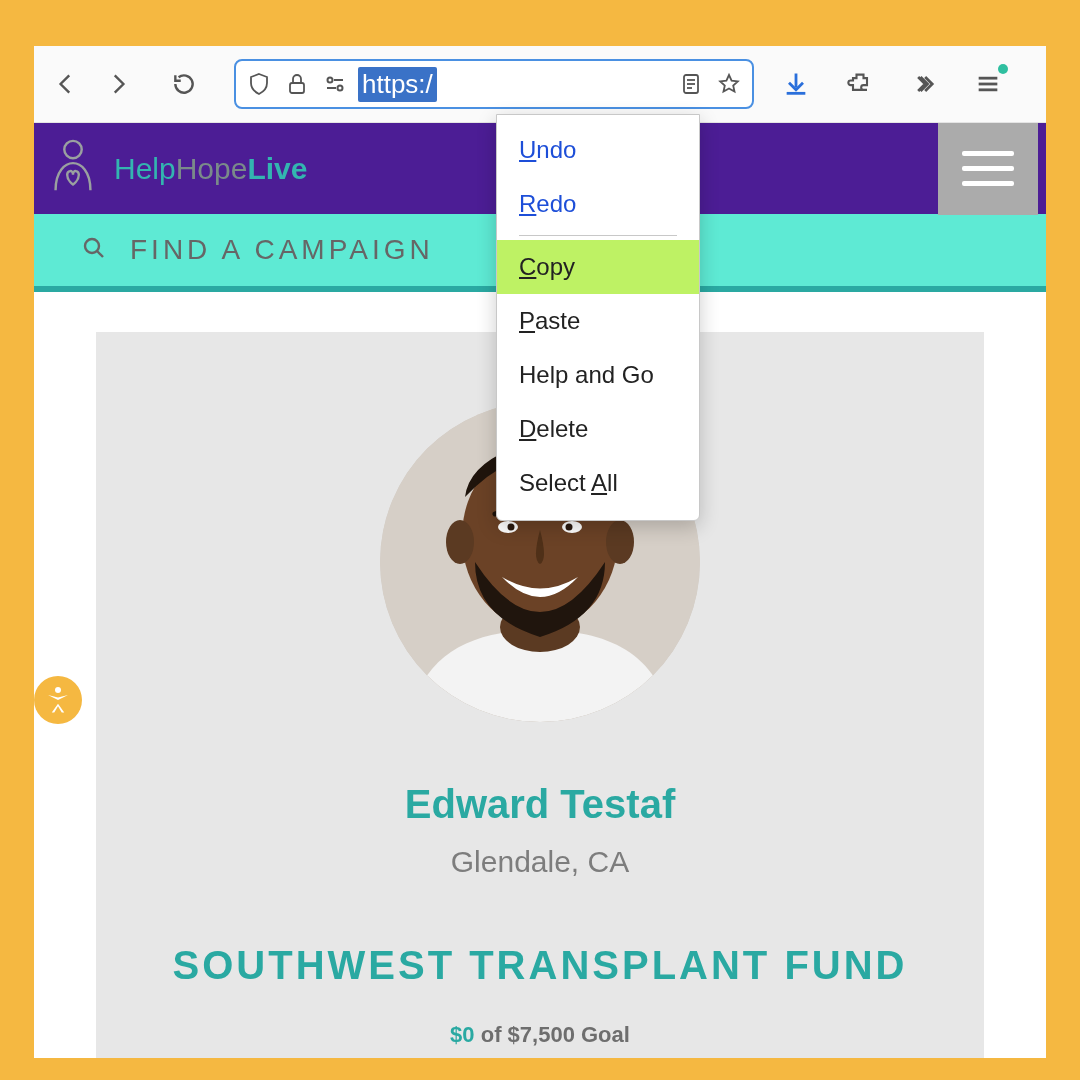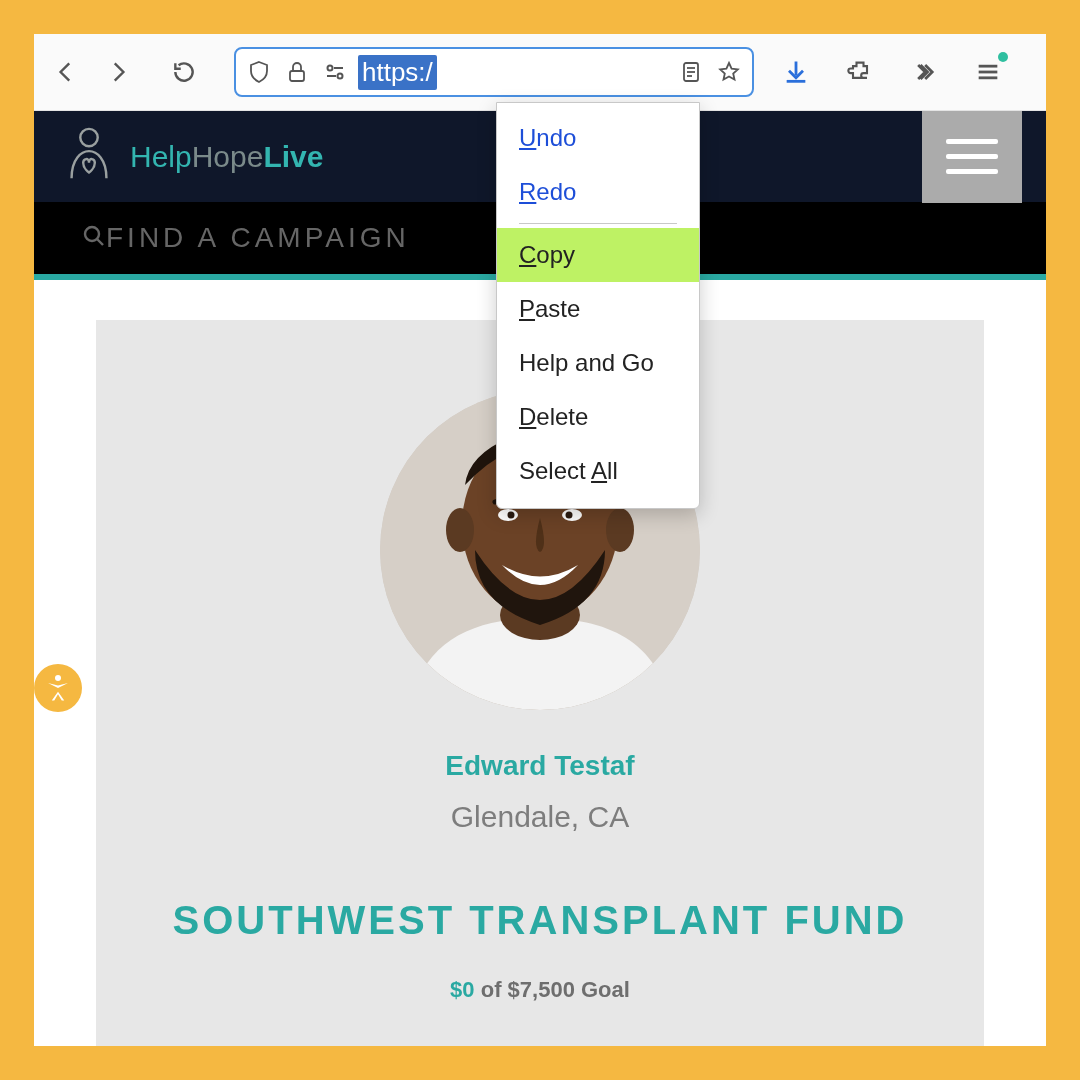--- a/index.html
+++ b/index.html
@@ -7,21 +7,21 @@
     width: 1080px;
     height: 1080px;
     background: #f5b841;
     font-family: -apple-system, BlinkMacSystemFont, "Segoe UI", Arial, sans-serif;
     position: relative;
     overflow: hidden;
   }
   .frame {
     position: absolute;
     left: 34px;
-    top: 34px;
+    top: 46px;
     width: 1012px;
     height: 1012px;
     background: #fff;
     overflow: hidden;
   }
   
   .toolbar {
     height: 76px;
     display: flex;
     align-items: center;
@@ -81,24 +81,24 @@
     position: absolute;
     top: 2px; right: 2px;
     width: 10px; height: 10px;
     background: #2fbfa0;
     border-radius: 50%;
   }
 
   
   .site-header {
     height: 92px;
-    background: #0f172a;
-    display: flex;
-    align-items: center;
-    padding: 0 24px;
+    background: #4c1d95;
+    display: flex;
+    align-items: center;
+    padding: 0 8px;
     border-top: 1px solid #e4e4e4;
   }
   .logo {
     display: flex;
     align-items: center;
     gap: 10px;
   }
   .logo-mark svg { width: 62px; height: 62px; }
   .logo-text { font-size: 30px; color: #33b5b0; font-weight: 400; }
   .logo-text .help { color: #33b5b0; font-weight: 500; }
@@ -114,26 +114,26 @@
     align-items: center;
     justify-content: center;
     gap: 10px;
   }
   .hamburger span {
     width: 52px; height: 5px; background: #fff; border-radius: 2px;
   }
 
   
   .findbar {
-    background: #000000;
+    background: #5eead4;
     height: 78px;
     display: flex;
     align-items: center;
     padding: 0 48px;
-    gap: 0;
+    gap: 24px;
     border-bottom: 6px solid #2aa9a2;
   }
   .findbar .search-ico { color: #666; }
   .findbar .search-ico svg { width: 24px; height: 24px; }
   .findbar .label {
     font-size: 28px;
     letter-spacing: 4px;
     color: #666;
     font-weight: 500;
   }
@@ -154,22 +154,22 @@
   }
   .avatar {
     width: 320px; height: 320px;
     border-radius: 50%;
     overflow: hidden;
     background: #d3ccc5;
     position: relative;
   }
   .avatar svg { width: 100%; height: 100%; display: block; }
   .name {
-    margin-top: 40px;
-    font-size: 28px;
+    margin-top: 60px;
+    font-size: 40px;
     font-weight: 700;
     color: #2aa9a2;
   }
   .location {
     margin-top: 18px;
     font-size: 30px;
     color: #7d7d7d;
   }
   .fund {
     margin-top: 64px;

